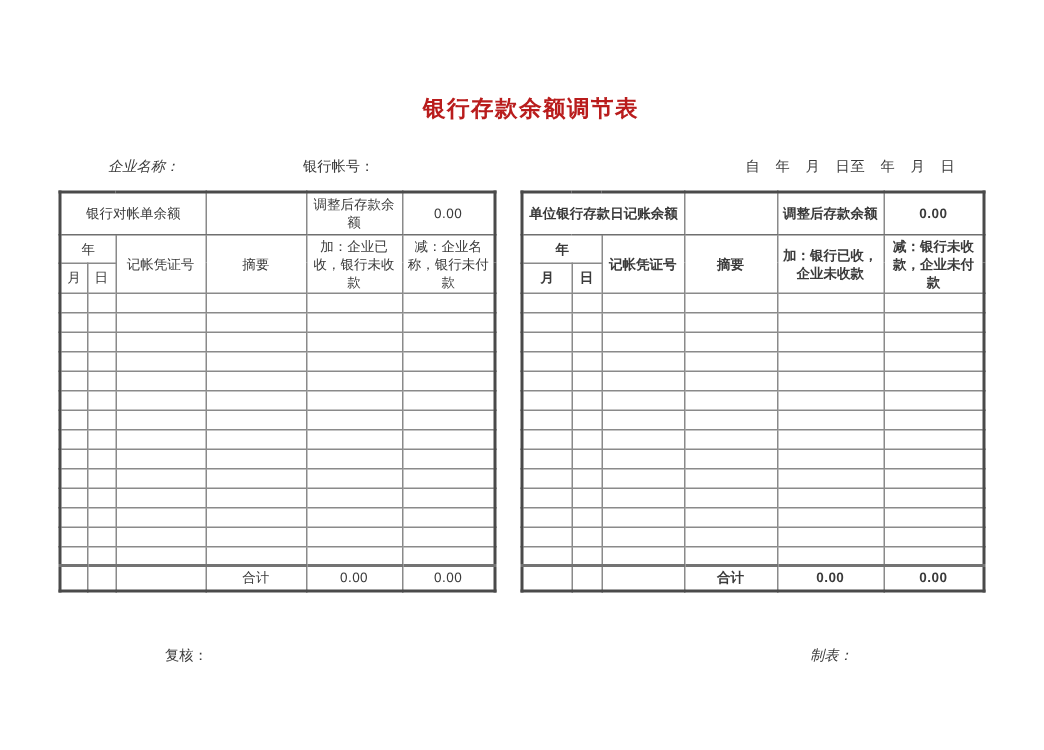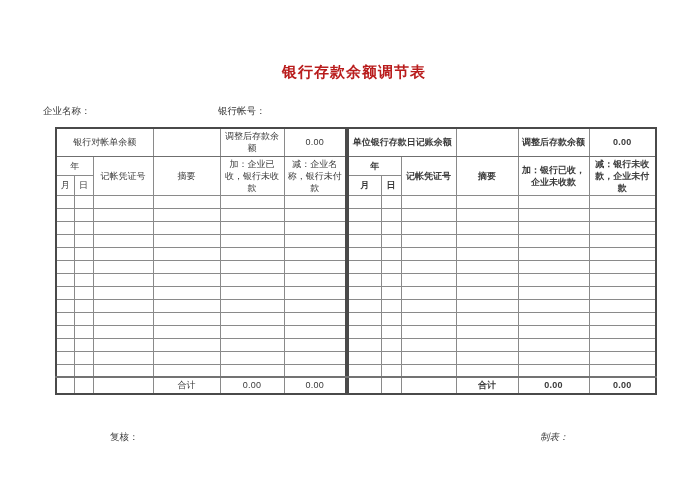--- a/index.html
+++ b/index.html
@@ -11,33 +11,33 @@
     font-family:"Liberation Sans", sans-serif;
     color:#333333;
     overflow:hidden;
   }
   .doc-title {
     position:absolute; top:63px; left:53px; width:602px;
     text-align:center; font-size:15px; font-weight:bold;
     letter-spacing:1px; color:#b91c1c;
   }
   .meta-label { position:absolute; top:105px; font-size:9.5px; color:#3a3a3a; }
-  .company-label { left:43px; }
-  .account-label { left:218px; }
+  .company-label { left:72px;font-style:italic; }
+  .account-label { left:202px; }
   .date-line { left:497px; letter-spacing:0.5px; }
   .footer-label { position:absolute; top:431px; font-size:9.5px; color:#3a3a3a; }
   .reviewer { left:110px;text-align:center; }
   .preparer { left:540px;font-style:italic; }
 
   table.recon {
     position:absolute; top:127px;
     border-collapse:collapse; table-layout:fixed;
     border:2px solid #4a4a4a;
   }
-  #left-table  { left:55px;  width:290px; }
+  #left-table  { left:39px;  width:290px; }
   #right-table { left:347px; width:308px;font-weight:bold; }
   table.recon td {
     border:1px solid #8a8a8a;
     font-size:9px; text-align:center; vertical-align:middle;
     padding:1px 2px; line-height:1.35; overflow:hidden;
     color:#3a3a3a;
   }
   tr.balance-row td { height:28px; border-bottom:1px solid #6f6f6f; }
   tr.hdr-top td { height:13px; }
   tr.hdr-bot td { height:16px; }
@@ -48,20 +48,21 @@
 </style>
 </head>
 <body>
 
 <div class="sheet">
 
   <div class="doc-title">银行存款余额调节表</div>
 
   <span class="meta-label company-label">企业名称：</span>
   <span class="meta-label account-label">银行帐号：</span>
+  <span class="meta-label date-line">自　年　月　日至　年　月　日</span>
 
   <table class="recon" id="left-table">
     <colgroup>
       <col style="width:18px">
         <col style="width:19px">
         <col style="width:60px">
       <col style="width:67px">
         <col style="width:64px">
         <col style="width:62px">
     </colgroup>

